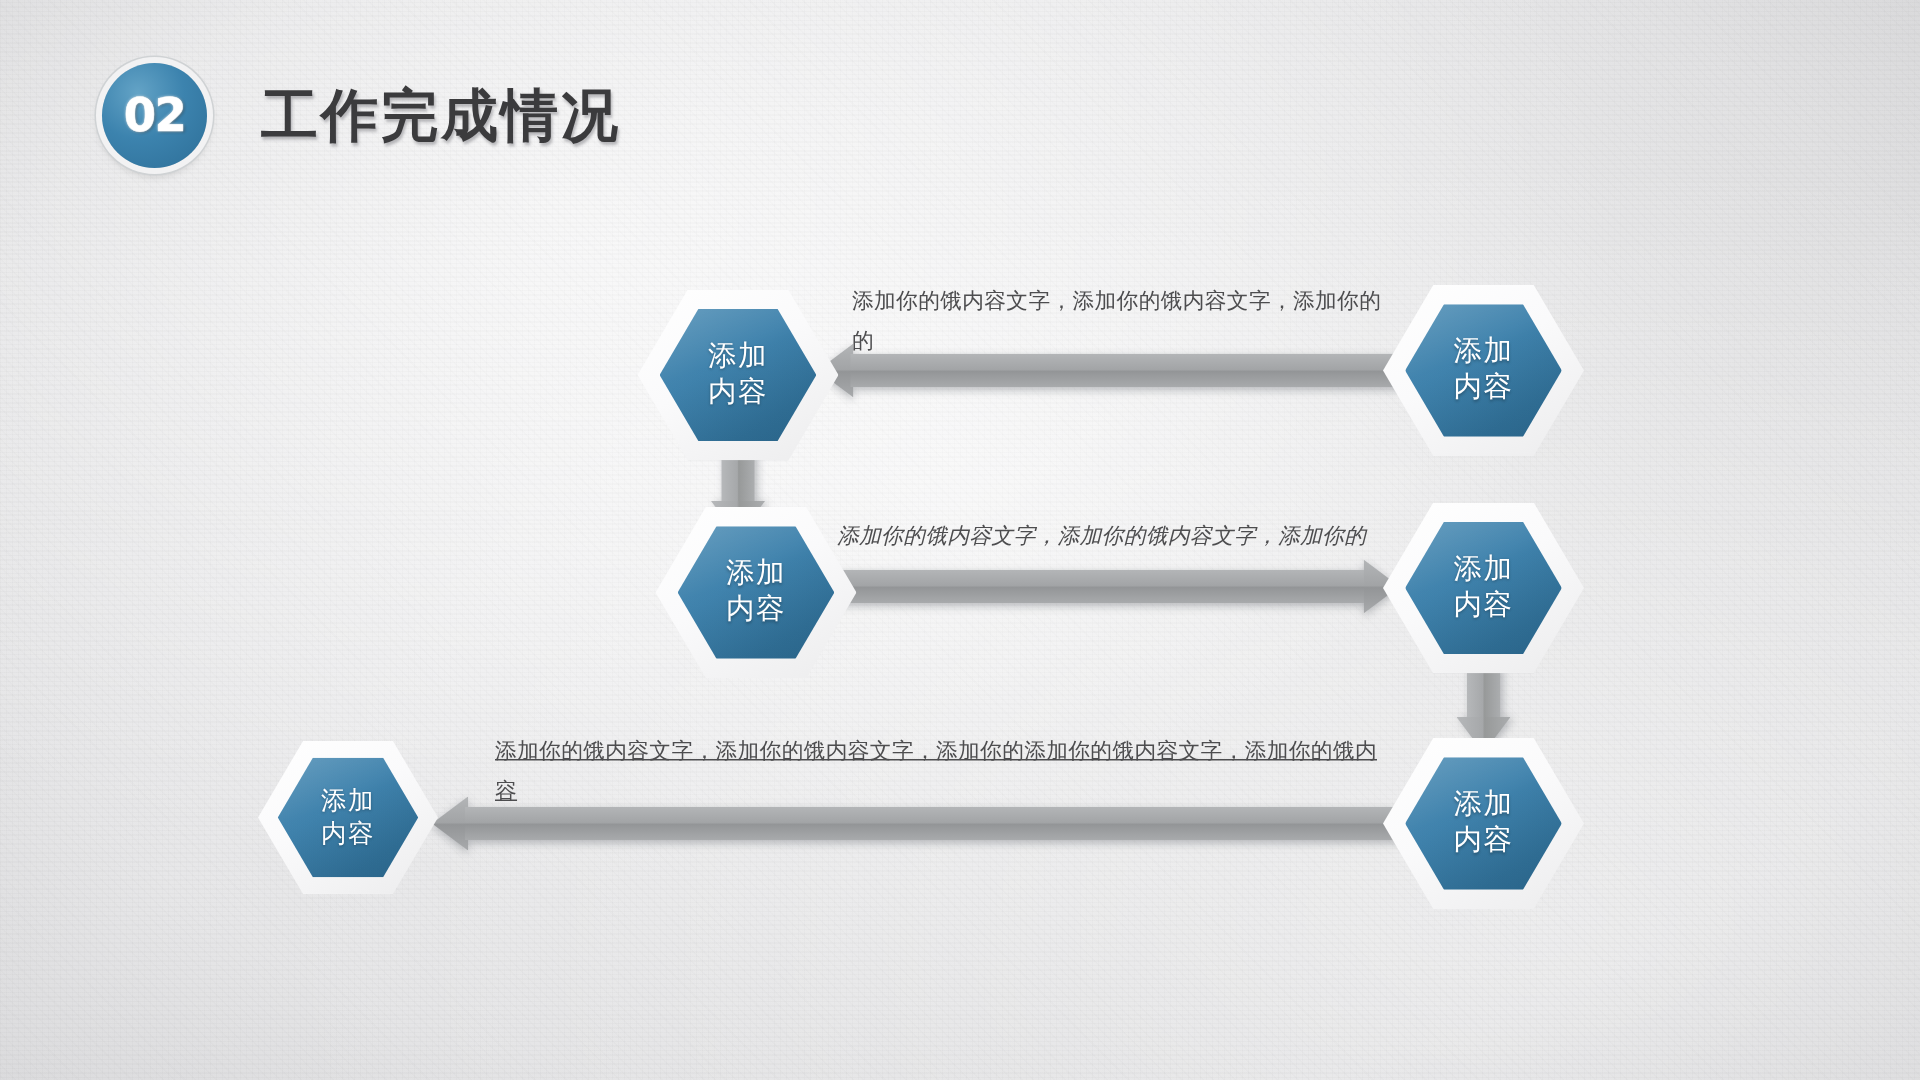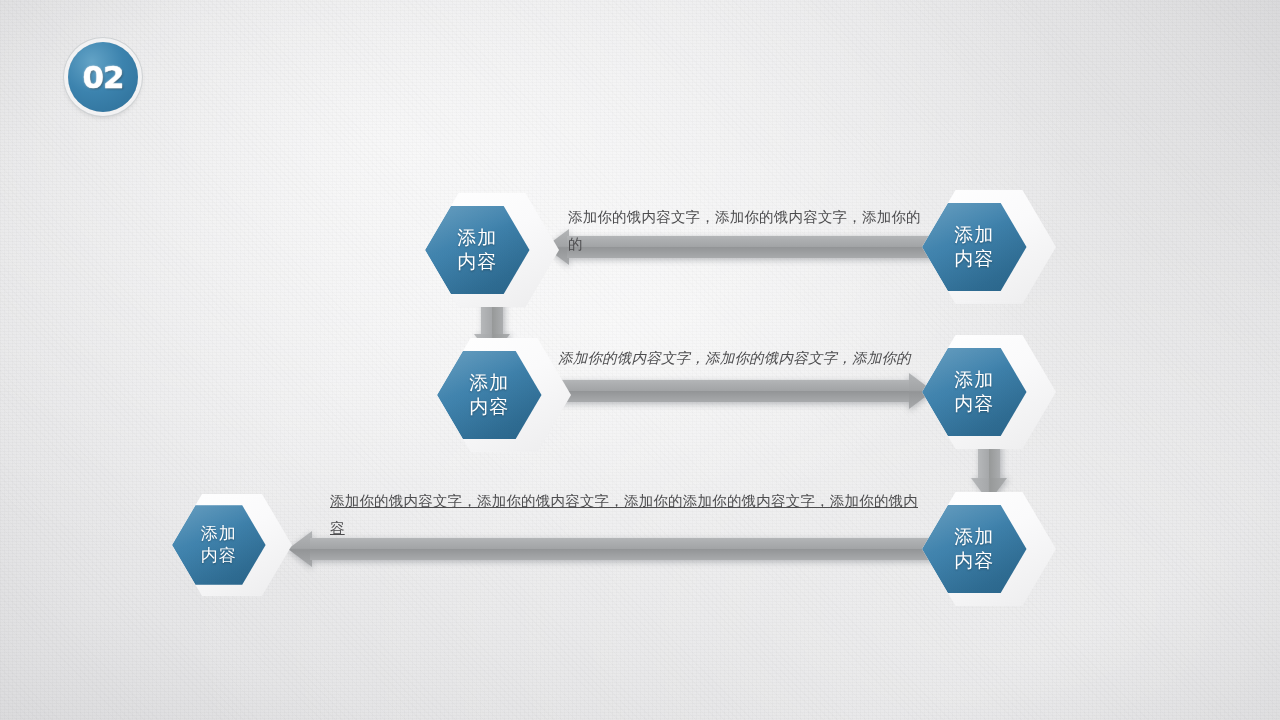--- a/index.html
+++ b/index.html
@@ -89,20 +89,21 @@
   }
 
   
   .hex-outer {
     position: absolute;
     clip-path: polygon(25% 0%, 75% 0%, 100% 50%, 75% 100%, 25% 100%, 0% 50%);
     background: linear-gradient(150deg, #ffffff 0%, #fafafb 45%, #ececed 100%);
     filter: drop-shadow(2px 4px 5px rgba(90,95,105,0.40));
     display: flex;
     align-items: center;
+    justify-content: center;
     z-index: 20;
   }
   .hex-inner {
     position: relative;
     width: 78%;
     height: 78%;
     clip-path: polygon(25% 0%, 75% 0%, 100% 50%, 75% 100%, 25% 100%, 0% 50%);
     background: linear-gradient(147deg, #4b8cb4 0%, #3c80ab 40%, #2f6f97 78%, #2b6990 100%);
     display: flex;
     flex-direction: column;
@@ -197,23 +198,24 @@
 </style>
 </head>
 <body>
 
 <div id="slide">
 
   <div class="header">
     <div class="badge">
       <span class="badge-num">02</span>
     </div>
-  </div>
-
-  <div class="body-text" style="left:568px; top:188px; width:360px;margin-top:16px;">添加你的饿内容文字，添加你的饿内容文字，添加你的的</div>
+    <div class="title">工作完成情况</div>
+  </div>
+
+  <div class="body-text" style="left:568px; top:188px; width:360px;">添加你的饿内容文字，添加你的饿内容文字，添加你的的</div>
 
   <div class="h-arrow left" style="left:545px; top:236px; width:395px;">
     <div class="head"></div>
     <div class="bar"></div>
   </div>
 
   <div class="hex-outer" style="left:425px; top:193px; width:134px; height:114px;">
     <div class="hex-inner">
       <span class="hex-label">添加
 内容</span>

